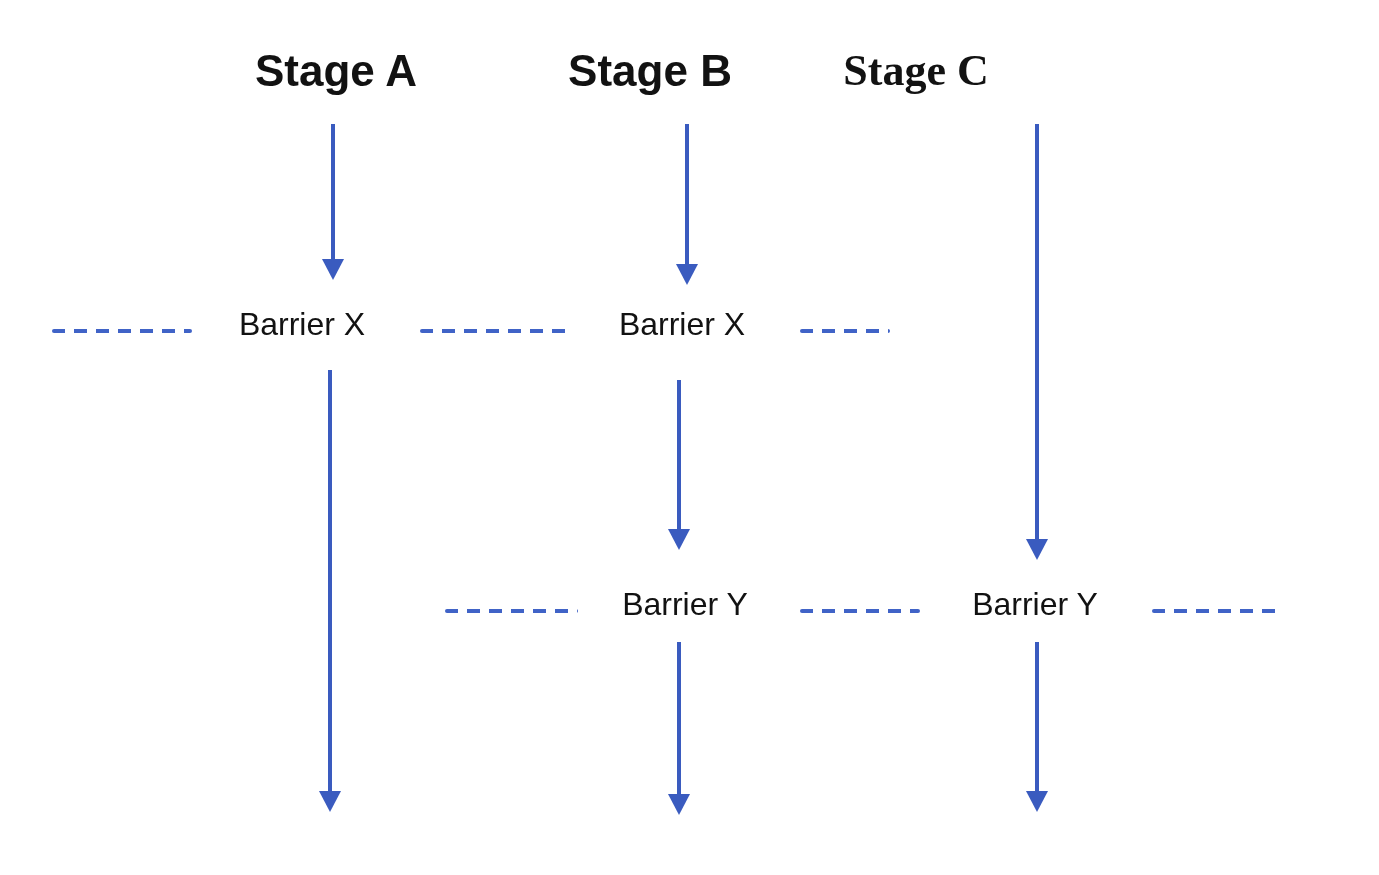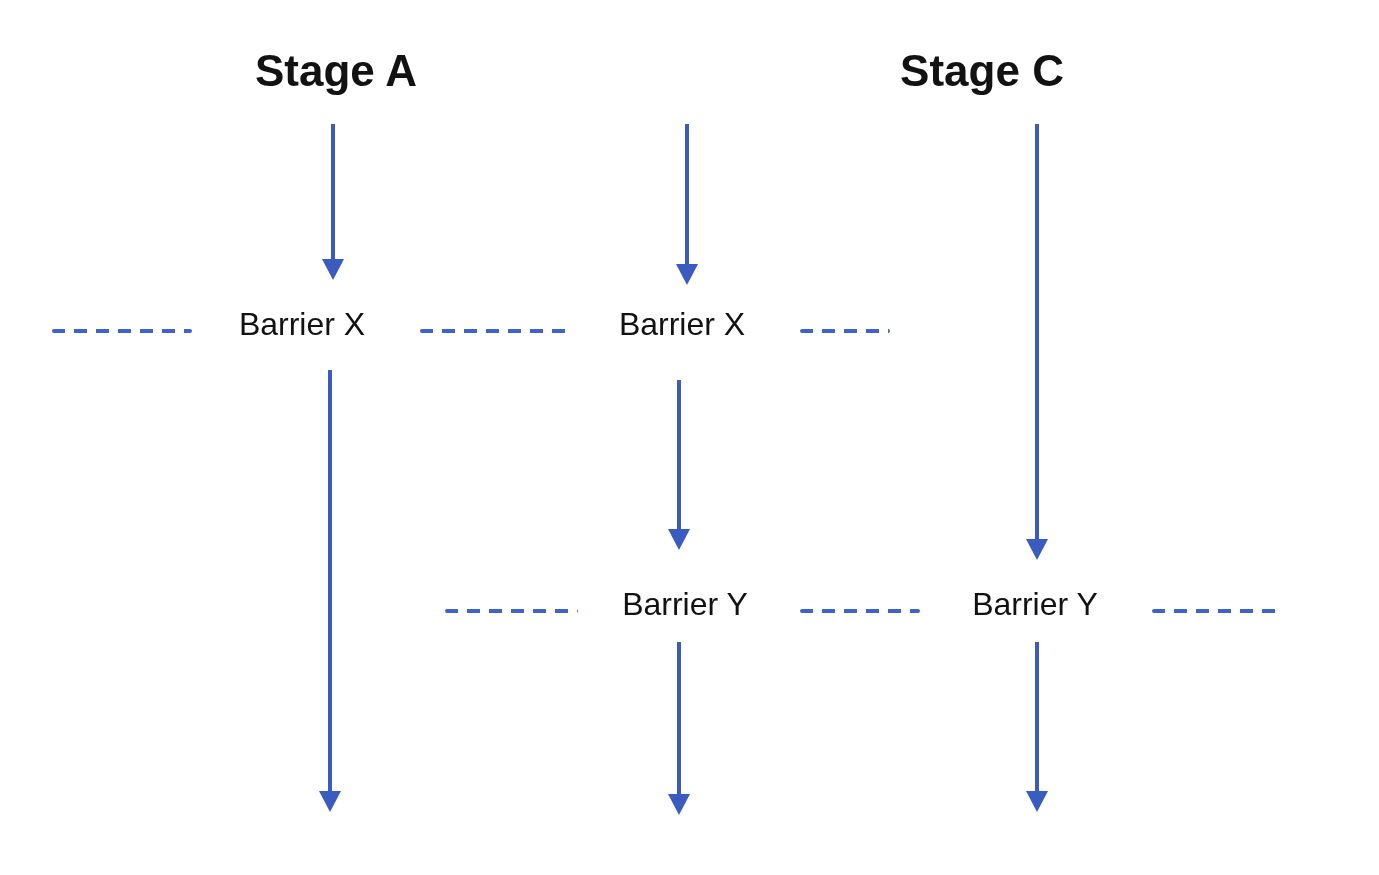--- a/index.html
+++ b/index.html
@@ -63,21 +63,22 @@
     );
     border-radius: 2px;
   }
 </style>
 </head>
 <body>
 
 <div class="canvas">
 
   <div class="stage-label" style="left:336px; top:48px;">Stage A</div>
-  <div class="stage-label" style="left:982px; top:48px;">Stage C</div>
+  <div class="stage-label" style="left:650px; top:48px;">Stage B</div>
+  <div class="stage-label" style="left:916px; top:48px;font-family:Liberation Serif, serif;">Stage C</div>
 
   <div class="arrow" style="left:322px; top:124px; height:156px;">
     <div class="shaft"></div>
     <div class="head"></div>
   </div>
   <div class="arrow" style="left:319px; top:370px; height:442px;">
     <div class="shaft"></div>
     <div class="head"></div>
   </div>
 

